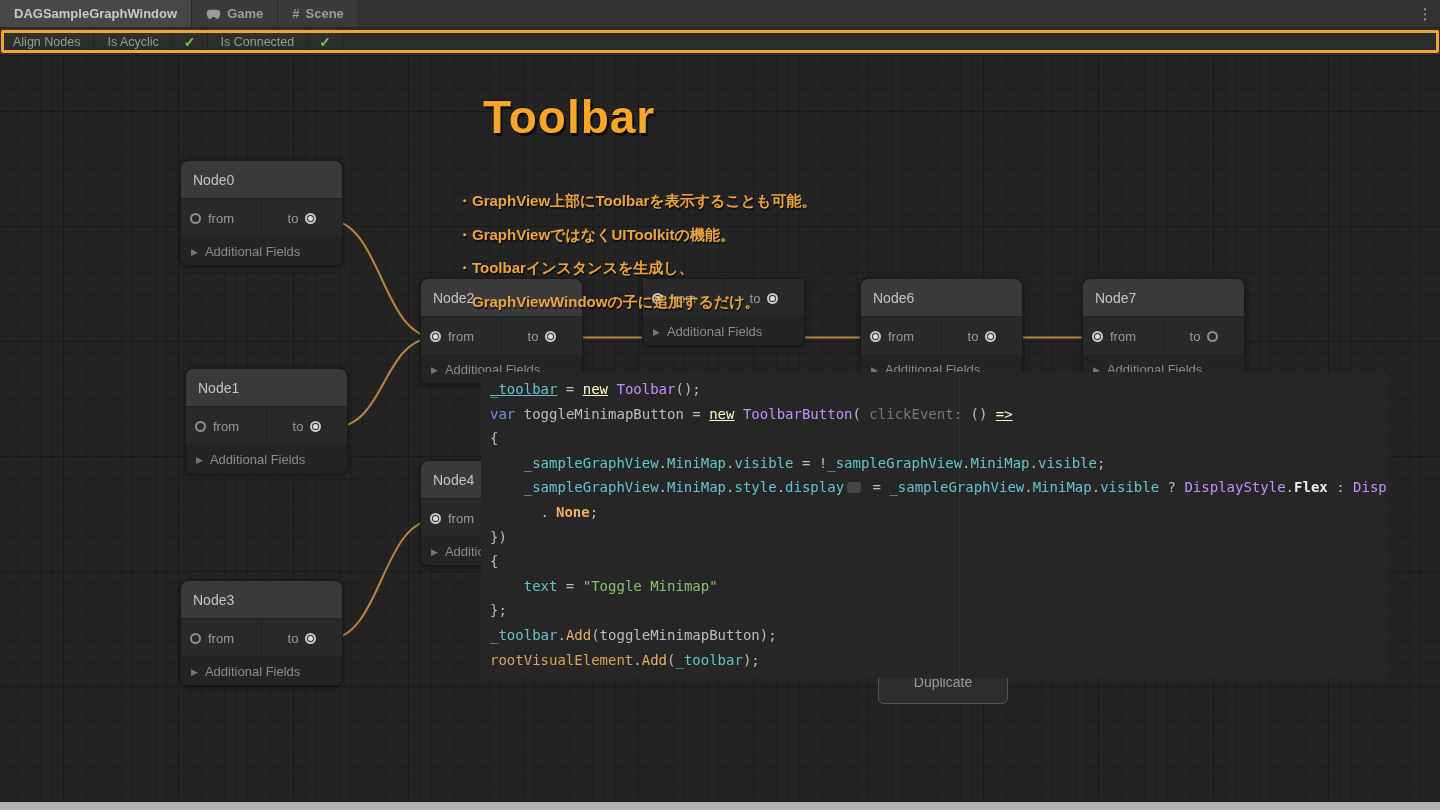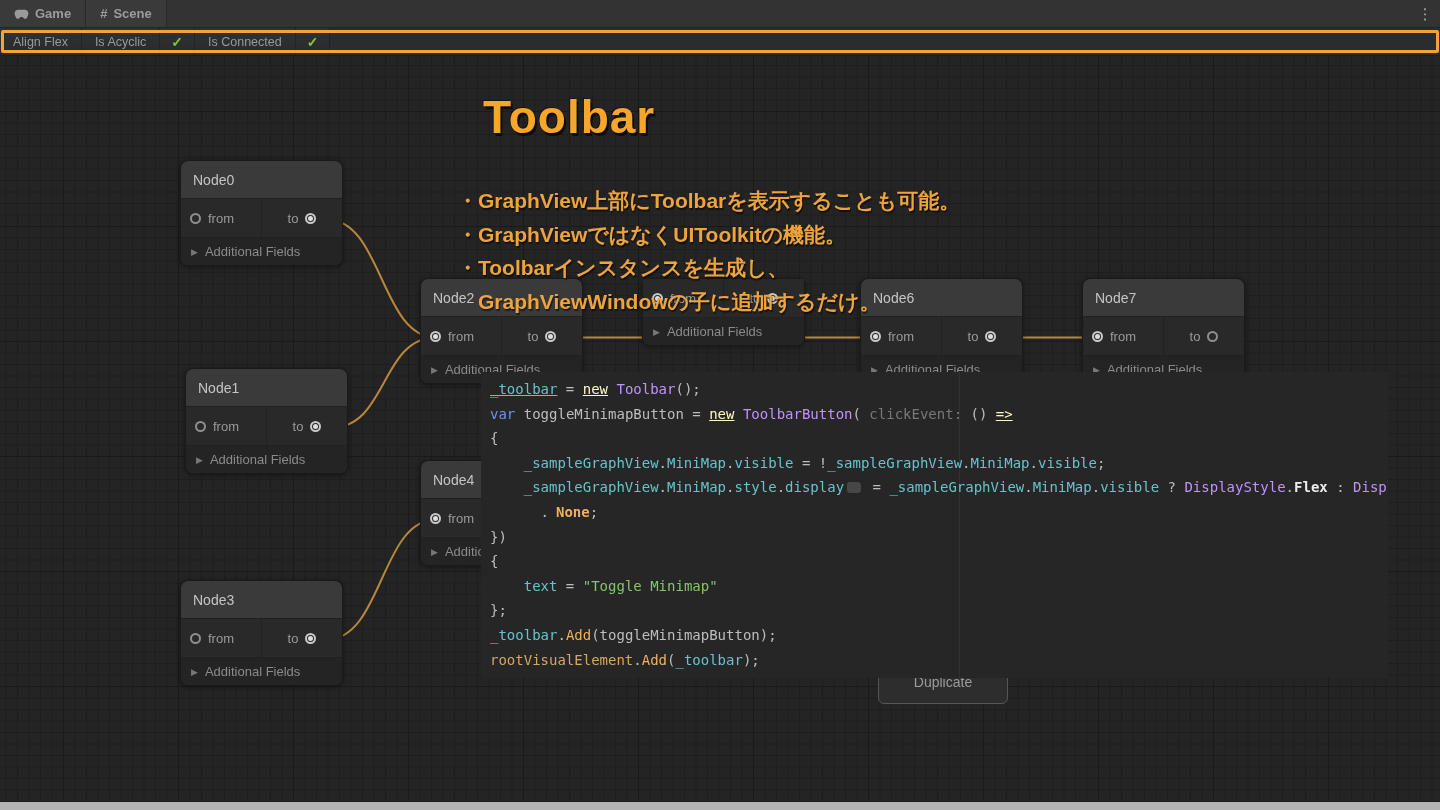--- a/index.html
+++ b/index.html
@@ -112,21 +112,21 @@
   }
 
   
   .slide-title {
     position:absolute; left:483px; top:90px; z-index:5;
     font-size:46px; font-weight:800; color:#f6a62a; letter-spacing:1px;
     text-shadow:2px 3px 0 rgba(0,0,0,.6), -1px -1px 0 rgba(0,0,0,.35);
   }
   .bullets {
     position:absolute; left:457px; top:184px; z-index:5;
-    font-size:21px; line-height:33.5px; font-weight:600; color:#eda43c;
+    font-size:15px; line-height:33.5px; font-weight:600; color:#eda43c;
     text-shadow:1px 2px 1px rgba(0,0,0,.55);
   }
 
   
   .code {
     position:absolute; left:481px; top:372px; width:907px; height:306px;
     background:#262626; z-index:6; overflow:hidden;
     font-family:"DejaVu Sans Mono", monospace;
     font-size:14px; line-height:24.6px; padding:5px 9px;
     white-space:pre; color:#bdbdbd;
@@ -312,38 +312,41 @@
 <div class="bullets">
   <div>・GraphView上部にToolbarを表示することも可能。</div>
   <div>・GraphViewではなくUIToolkitの機能。</div>
   <div>・Toolbarインスタンスを生成し、</div>
   <div>　GraphViewWindowの子に追加するだけ。</div>
 </div>
 
 <div class="code"><div class="code-line"><span class="tk-fu">_toolbar</span><span class="tk-p"> = </span><span class="tk-ku">new</span><span class="tk-p"> </span><span class="tk-cl">Toolbar</span><span class="tk-p">();</span></div><div class="code-line"><span class="tk-k">var</span><span class="tk-p"> </span><span class="tk-id">toggleMinimapButton</span><span class="tk-p"> = </span><span class="tk-ku">new</span><span class="tk-p"> </span><span class="tk-cl">ToolbarButton</span><span class="tk-p">(</span><span class="tk-h"> clickEvent:</span><span class="tk-p"> () </span><span class="tk-ku">=&gt;</span></div><div class="code-line"><span class="tk-p">{</span></div><div class="code-line"><span class="tk-p">    </span><span class="tk-f">_sampleGraphView</span><span class="tk-p">.</span><span class="tk-f">MiniMap</span><span class="tk-p">.</span><span class="tk-f">visible</span><span class="tk-p"> = !</span><span class="tk-f">_sampleGraphView</span><span class="tk-p">.</span><span class="tk-f">MiniMap</span><span class="tk-p">.</span><span class="tk-f">visible</span><span class="tk-p">;</span></div><div class="code-line"><span class="tk-p">    </span><span class="tk-f">_sampleGraphView</span><span class="tk-p">.</span><span class="tk-f">MiniMap</span><span class="tk-p">.</span><span class="tk-f">style</span><span class="tk-p">.</span><span class="tk-f">display</span><span class="tk-icon"></span><span class="tk-p"> = </span><span class="tk-f">_sampleGraphView</span><span class="tk-p">.</span><span class="tk-f">MiniMap</span><span class="tk-p">.</span><span class="tk-f">visible</span><span class="tk-p"> ? </span><span class="tk-cl">DisplayStyle</span><span class="tk-p">.</span><span class="tk-eb">Flex</span><span class="tk-p"> : </span><span class="tk-cl">DisplayStyle</span></div><div class="code-line"><span class="tk-p">      .</span><span class="tk-eo">None</span><span class="tk-p">;</span></div><div class="code-line"><span class="tk-p">})</span></div><div class="code-line"><span class="tk-p">{</span></div><div class="code-line"><span class="tk-p">    </span><span class="tk-f">text</span><span class="tk-p"> = </span><span class="tk-s">"Toggle Minimap"</span></div><div class="code-line"><span class="tk-p">};</span></div><div class="code-line"><span class="tk-f">_toolbar</span><span class="tk-p">.</span><span class="tk-m">Add</span><span class="tk-p">(</span><span class="tk-id">toggleMinimapButton</span><span class="tk-p">);</span></div><div class="code-line"><span class="tk-pr">rootVisualElement</span><span class="tk-p">.</span><span class="tk-m">Add</span><span class="tk-p">(</span><span class="tk-f">_toolbar</span><span class="tk-p">);</span></div></div>
 
 <div class="tabbar">
+  <div class="tab active">
+    <span>DAGSampleGraphWindow</span>
+  </div>
   <div class="tab">
     <span class="tab-icon">
       <svg width="15" height="10" viewBox="0 0 15 10">
           <path fill="#9a9a9a" d="M4.2.8h6.6c2 0 3.6 1.6 3.6 3.6 0 .5-.1 1-.3 1.5l-1 2.6c-.3.8-1 1.3-1.9 1.3-.6 0-1.1-.2-1.5-.6L8.6 8.1H6.4L5.3 9.2c-.4.4-.9.6-1.5.6-.9 0-1.6-.5-1.9-1.3l-1-2.6C.7 5.4.6 4.9.6 4.4.6 2.4 2.2.8 4.2.8z"></path>
         </svg>
     </span>
     <span>Game</span>
   </div>
   <div class="tab">
     <span class="tab-icon hash">#</span>
     <span>Scene</span>
   </div>
   <div class="tab-spacer"></div>
   <div class="kebab">⋮</div>
 </div>
 
 <div class="toolbar">
-  <div class="tb-btn">Align Flex</div>
+  <div class="tb-btn">Align Nodes</div>
   <div class="tb-btn">Is Acyclic</div>
   <div class="tb-check" style="color: rgb(126, 198, 62);">✓</div>
   <div class="tb-btn">Is Connected</div>
   <div class="tb-check" style="color: rgb(126, 198, 62);">✓</div>
 </div>
 <div class="annotation-rect" style="border-color: rgb(242, 163, 60);"></div>
 
 <div class="bottom-strip"></div>
 
 </body></html>

